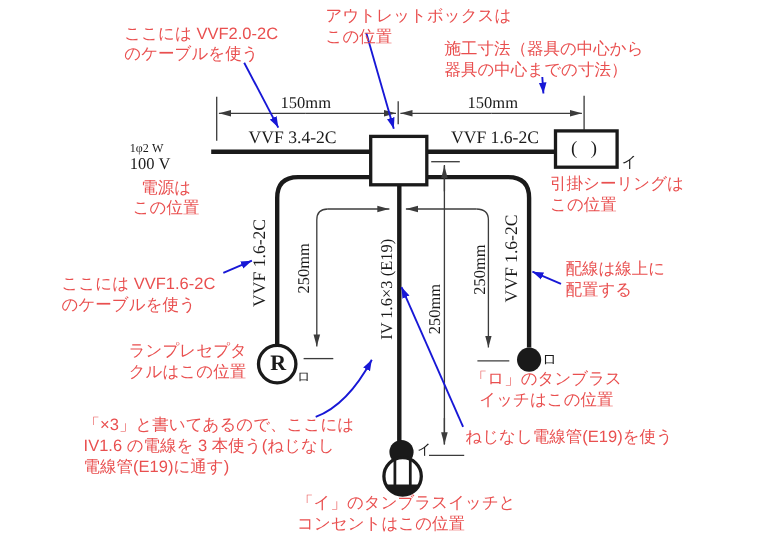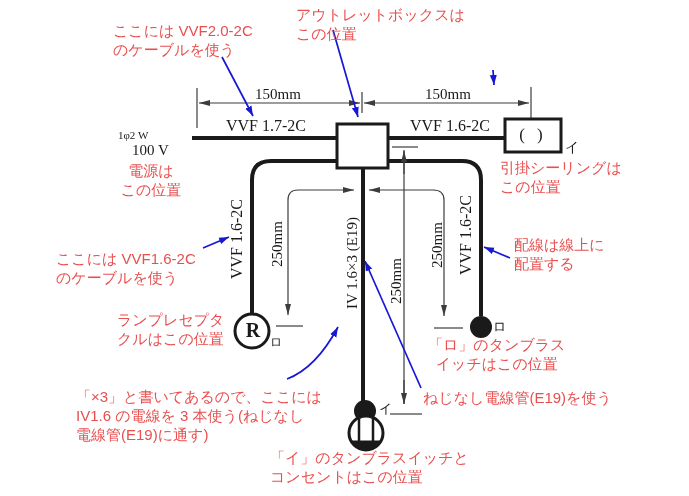--- a/index.html
+++ b/index.html
@@ -85,23 +85,23 @@
       <path class="bluearrow" marker-end="url(#blueArrow)" d="M333,30 L358,117"></path>
       <path class="bluearrow" marker-end="url(#blueArrow)" d="M493,70 L494,85"></path>
       <path class="bluearrow" marker-end="url(#blueArrow)" d="M203,248 L229,237"></path>
       <path class="bluearrow" marker-end="url(#blueArrow)" d="M510,258 L484,247"></path>
       <path class="bluearrow" marker-end="url(#blueArrow)" d="M287,379 Q316,368 338,327"></path>
       <path class="bluearrow" marker-end="url(#blueArrow)" d="M421,388 L365,261"></path>
     </g>
   </svg>
 
   <div class="txt dlabel" style="left:118px;top:129px;width:80px;text-align:left;font-size:11px;">1φ2 W</div>
-  <div class="txt dlabel" style="left:118px;top:142px;width:80px;text-align:left;font-size:15px;margin-left:14px;">100 V</div>
+  <div class="txt dlabel" style="left:118px;top:142px;width:80px;text-align:left;font-size:15px;">100 V</div>
 
-  <div class="txt dlabel" style="left:210px;top:117px;width:112px;">VVF 1.7-2C</div>
+  <div class="txt dlabel" style="left:210px;top:117px;width:112px;">VVF 3.4-2C</div>
   <div class="txt dlabel" style="left:394px;top:117px;width:112px;">VVF 1.6-2C</div>
   <div class="txt dlabel rot" style="left:177px;top:229px;width:120px;">VVF 1.6-2C</div>
   <div class="txt dlabel rot" style="left:406px;top:225px;width:120px;">VVF 1.6-2C</div>
   <div class="txt dlabel rot" style="left:272px;top:253px;width:160px;font-size:15px;">IV 1.6×3 (E19)</div>
 
   <div class="txt dim" style="left:228px;top:86px;width:100px;">150mm</div>
   <div class="txt dim" style="left:398px;top:86px;width:100px;">150mm</div>
   <div class="txt dim rot" style="left:227px;top:234px;width:100px;">250mm</div>
   <div class="txt dim rot" style="left:346px;top:271px;width:100px;">250mm</div>
   <div class="txt dim rot" style="left:387px;top:235px;width:100px;">250mm</div>
@@ -110,32 +110,34 @@
   <div class="txt" style="left:515px;top:125px;width:36px;text-align:center;font-family:'Liberation Serif',serif;font-size:17px;letter-spacing:4px;color:var(--black);">( )</div>
   <div class="txt circuit" style="left:565px;top:139px;">イ</div>
   <div class="txt circuit" style="left:270px;top:334px;font-size:12px;">ロ</div>
   <div class="txt circuit" style="left:493px;top:318px;font-size:13px;">ロ</div>
   <div class="txt circuit" style="left:379px;top:400px;font-size:13px;">イ</div>
 
   <div class="txt note" style="left:113px;top:21px;">ここには VVF2.0-2C
 のケーブルを使う</div>
   <div class="txt note" style="left:296px;top:5px;">アウトレットボックスは
 この位置</div>
+  <div class="txt note" style="left:404px;top:35px;">施工寸法（器具の中心から
+器具の中心までの寸法）</div>
   <div class="txt note" style="left:105px;top:161px;width:92px;text-align:center;">電源は
 この位置</div>
   <div class="txt note" style="left:500px;top:158px;">引掛シーリングは
 この位置</div>
   <div class="txt note" style="left:56px;top:233px;margin-top:16px;">ここには VVF1.6-2C
 のケーブルを使う</div>
   <div class="txt note" style="left:117px;top:310px;">ランプレセプタ
 クルはこの位置</div>
   <div class="txt note" style="left:514px;top:235px;">配線は線上に
 配置する</div>
   <div class="txt note" style="left:428px;top:335px;text-align:center;">「ロ」のタンブラス
 イッチはこの位置</div>
   <div class="txt note" style="left:423px;top:388px;">ねじなし電線管(E19)を使う</div>
-  <div class="txt note" style="left:76px;top:387px;">「×3」と書いてあるので、ここには
+  <div class="txt note" style="left:76px;top:377px;">「×3」と書いてあるので、ここには
 IV1.6 の電線を 3 本使う(ねじなし
 電線管(E19)に通す)</div>
   <div class="txt note" style="left:270px;top:449px;font-family:Liberation Serif, serif;">「イ」のタンブラスイッチと
 コンセントはこの位置</div>
 
 </div>
 
 </body></html>

